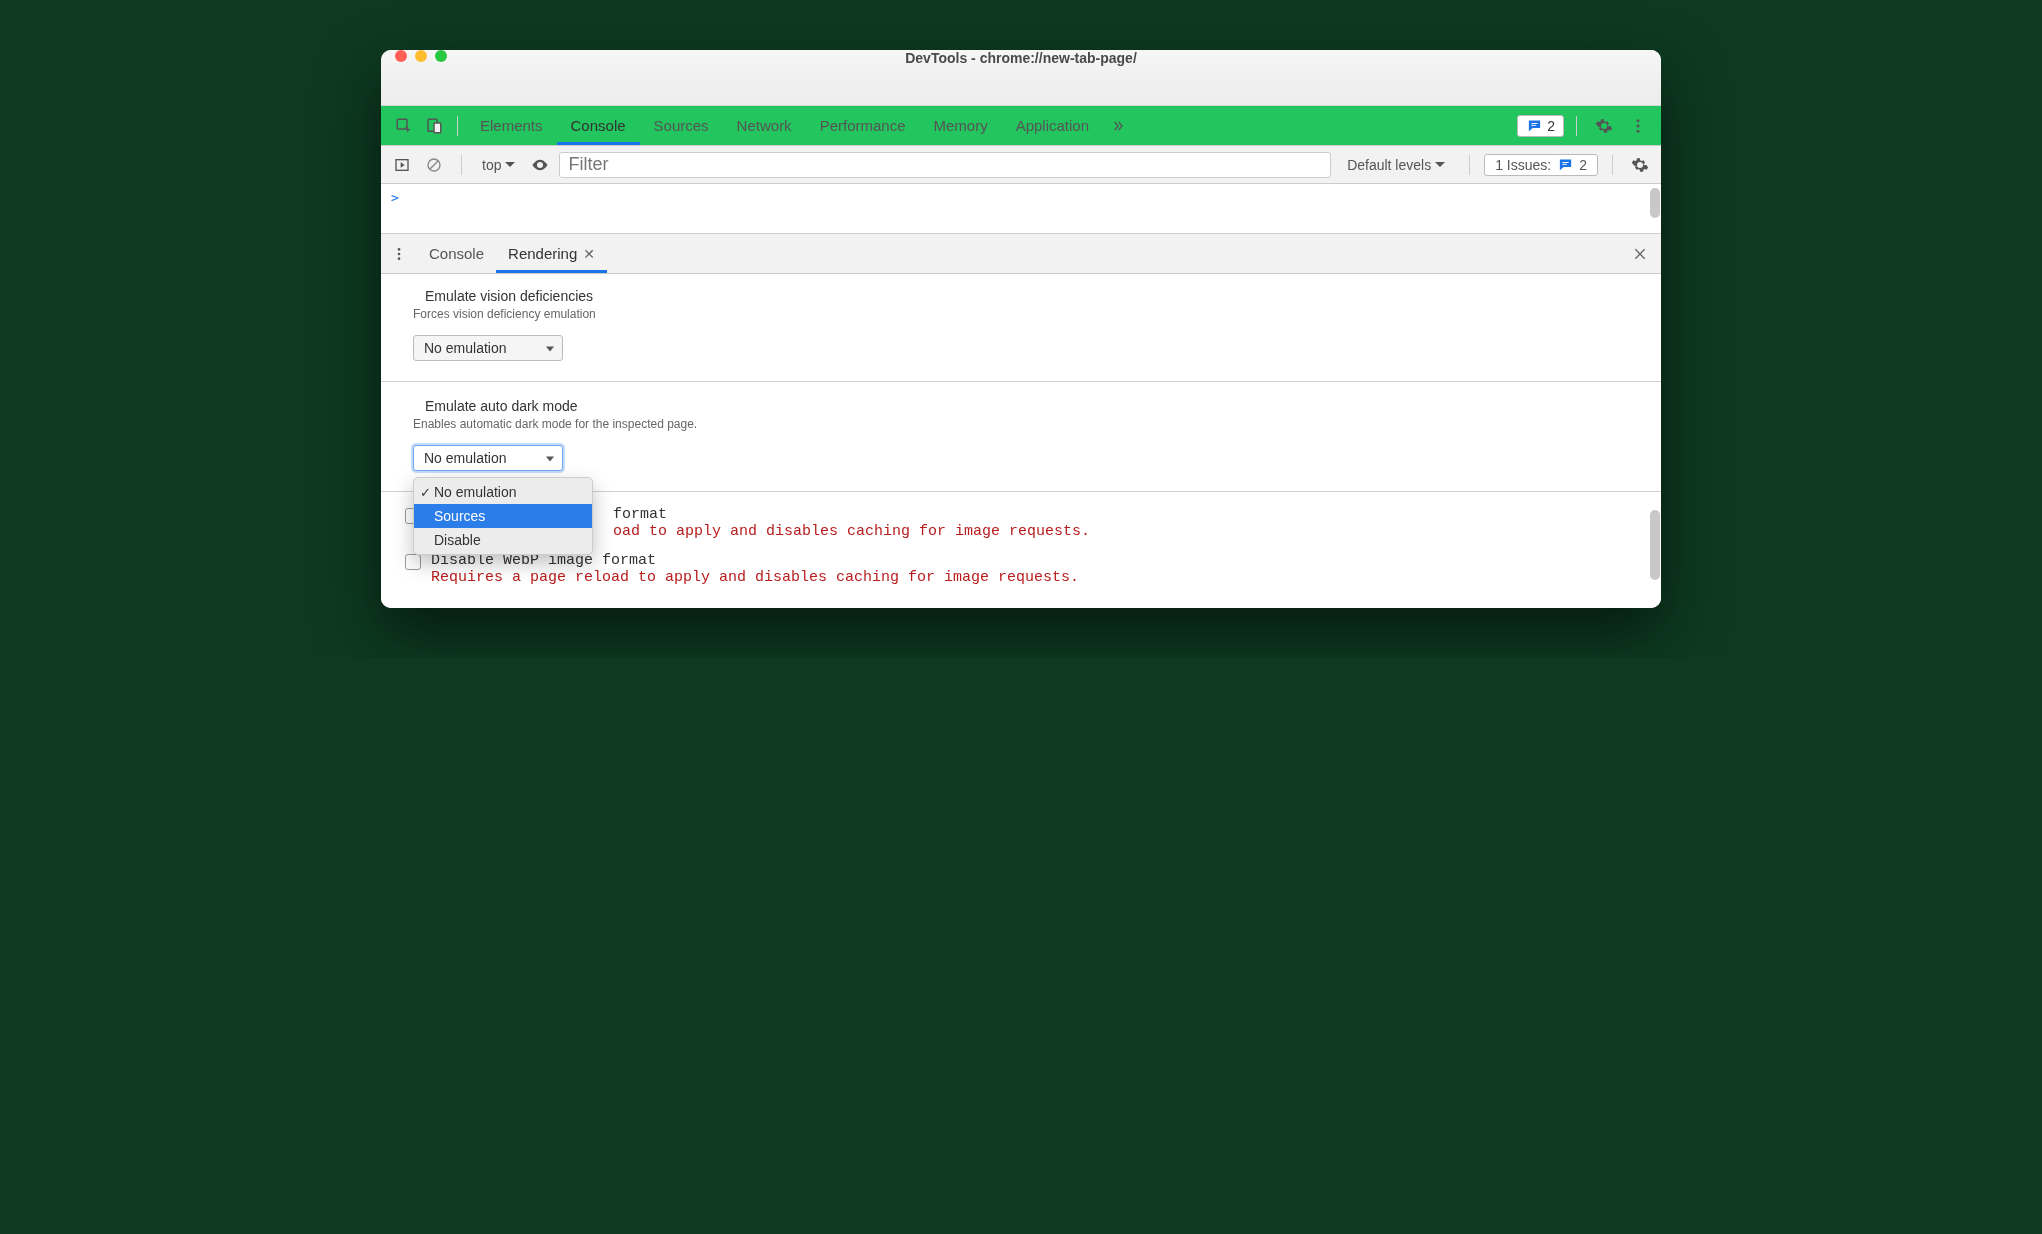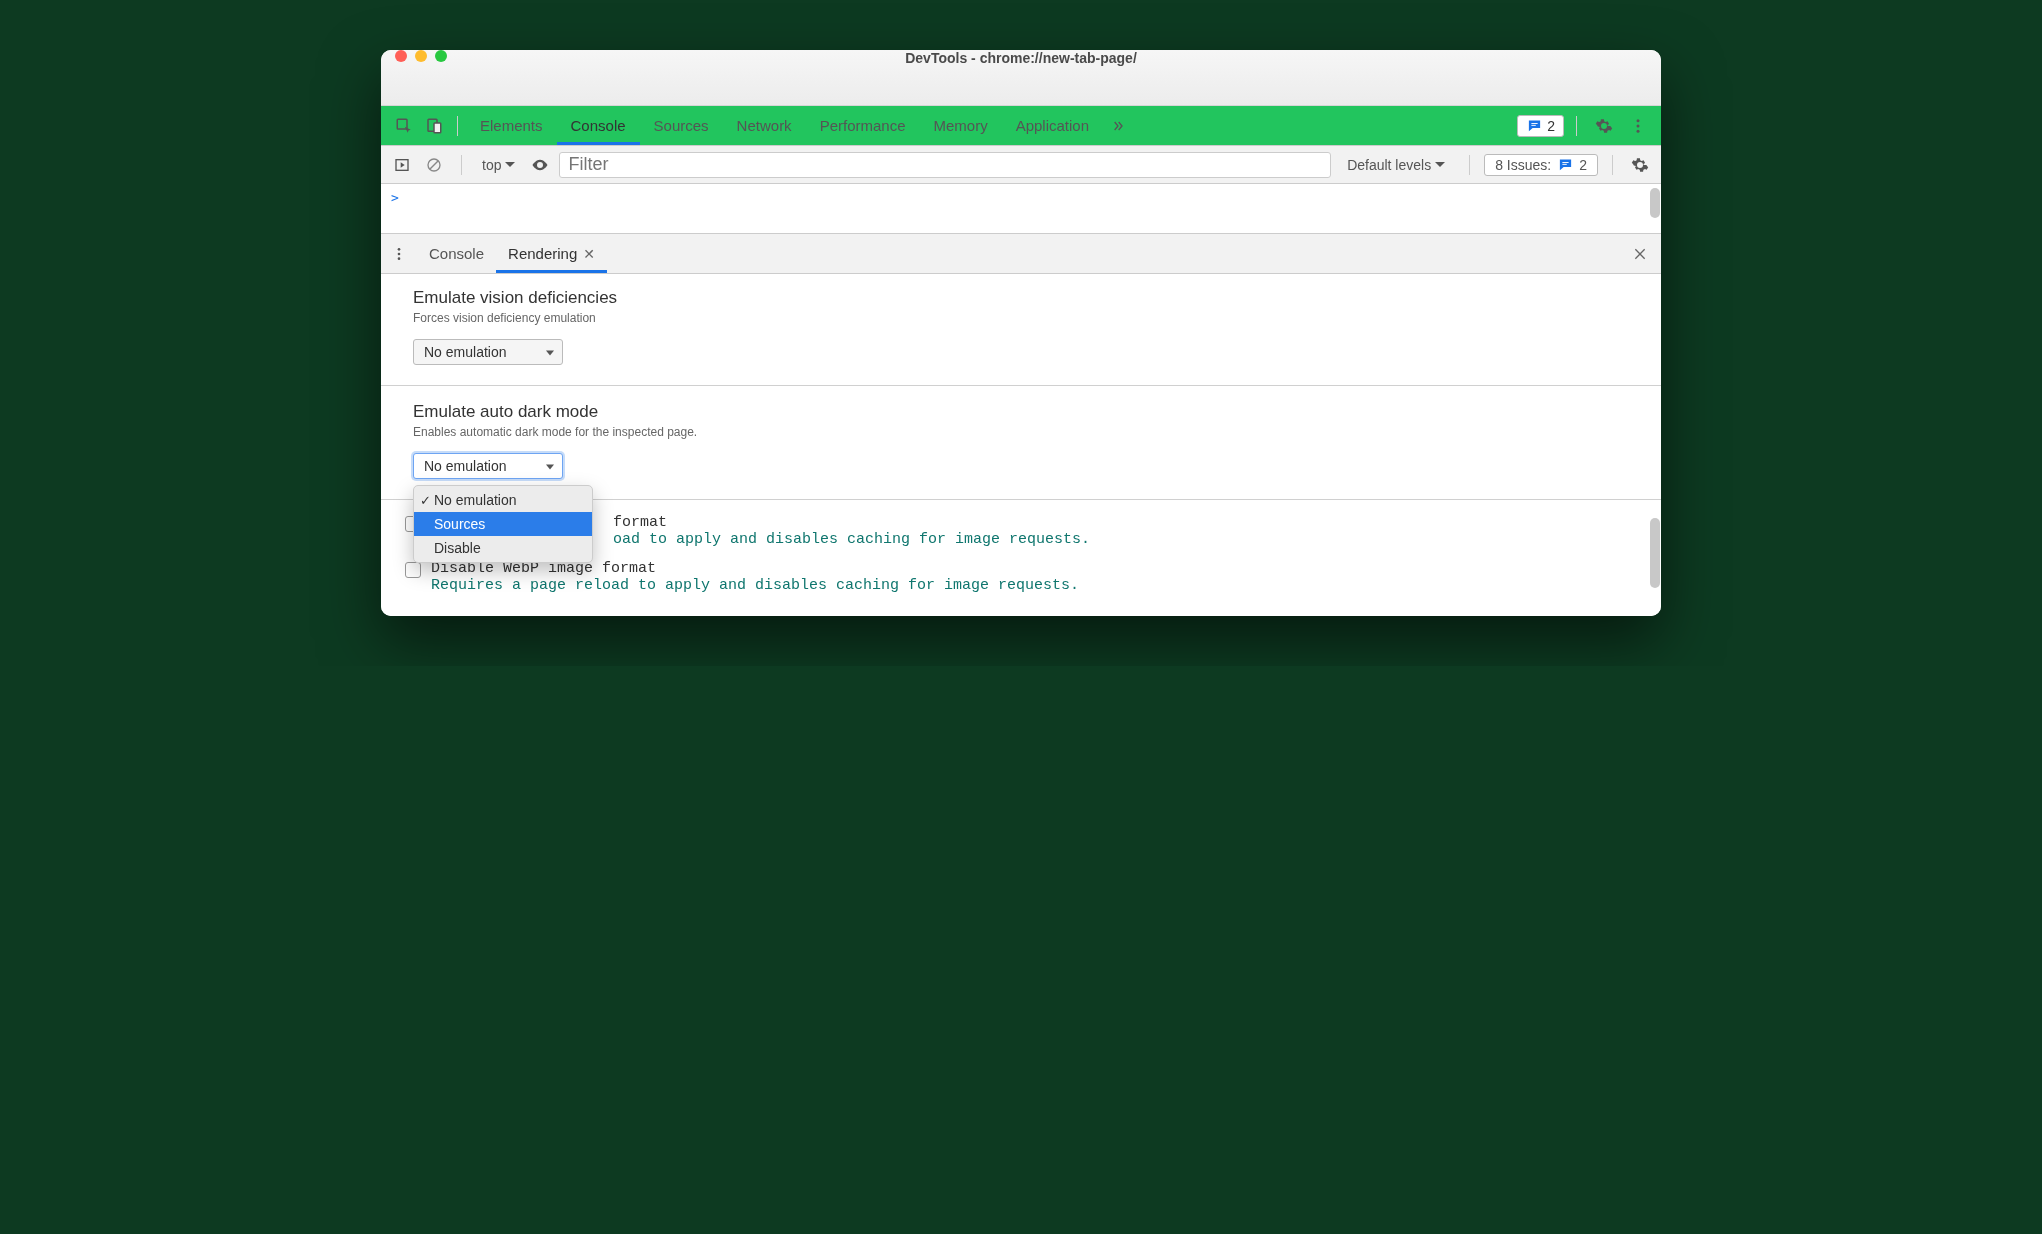--- a/index.html
+++ b/index.html
@@ -215,23 +215,24 @@
     background: #fff;
     padding: 0;
     position: relative;
   }
   .section {
     padding: 16px 32px 20px 32px;
     border-bottom: 1px solid #d0d0d0;
   }
   .section:last-child { border-bottom: none; }
   .section-title {
-    font-size: 17px;
+    font-size: 14px;
     color: #333;
     margin-bottom: 3px;
+    margin-left: 12px;
   }
   .section-desc {
     font-size: 12px;
     color: #666;
     margin-bottom: 14px;
   }
   .select {
     display: inline-flex;
     align-items: center;
     border: 1px solid #bbb;
@@ -304,21 +305,21 @@
   }
   .cbox {
     width: 16px; height: 16px;
     border: 1px solid #999;
     border-radius: 3px;
     background: #fff;
     flex-shrink: 0;
     margin-top: 2px;
   }
   .cb-label { font-size: 15px; color: #333; }
-  .cb-desc { font-size: 15px; color: #0f766e; }
+  .cb-desc { font-size: 15px; color: #b91c1c; }
 
   
   .fake-scroll {
     position: absolute;
     right: 1px;
     width: 10px;
     background: #c8c8c8;
     border-radius: 6px;
   }
 </style>
@@ -435,21 +436,21 @@
     </div>
     <input class="filter-input" placeholder="Filter" style="">
     <div class="levels">
       <span>Default levels</span>
       <svg width="10" height="10" viewBox="0 0 10 10">
           <path d="M0 2 l5 5 5-5z" fill="#555"></path>
         </svg>
     </div>
     <div class="vsep"></div>
     <div class="issues-box">
-      <span>8 Issues:</span>
+      <span>1 Issues:</span>
       <span class="comment-icon">
         <svg width="15" height="15" viewBox="0 0 24 24" fill="#1a73e8">
             <path d="M3 4h18v12H9l-6 5z"></path>
             <rect x="7" y="8" width="10" height="1.5" fill="#fff"></rect>
             <rect x="7" y="11" width="7" height="1.5" fill="#fff"></rect>
           </svg>
       </span>
       <span>2</span>
     </div>
     <div class="vsep"></div>

